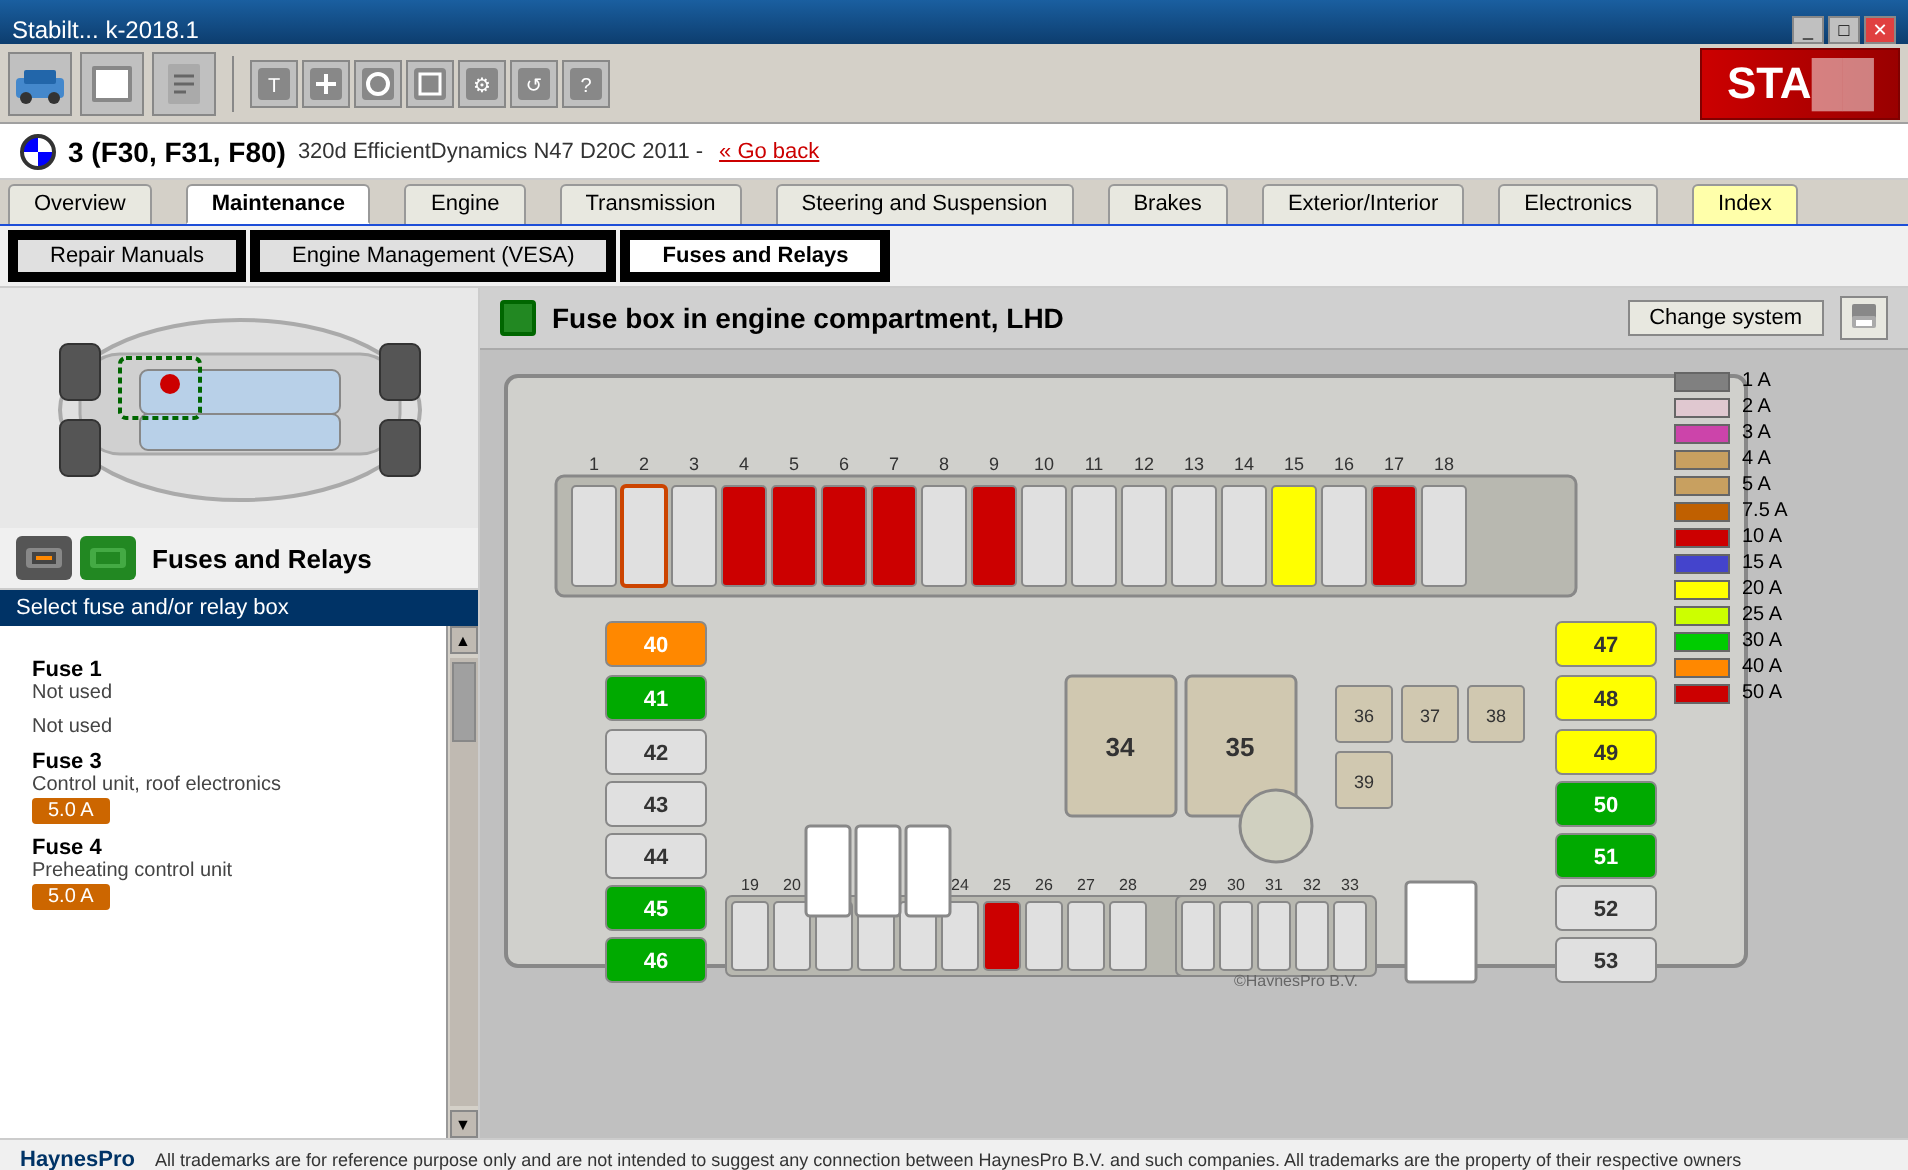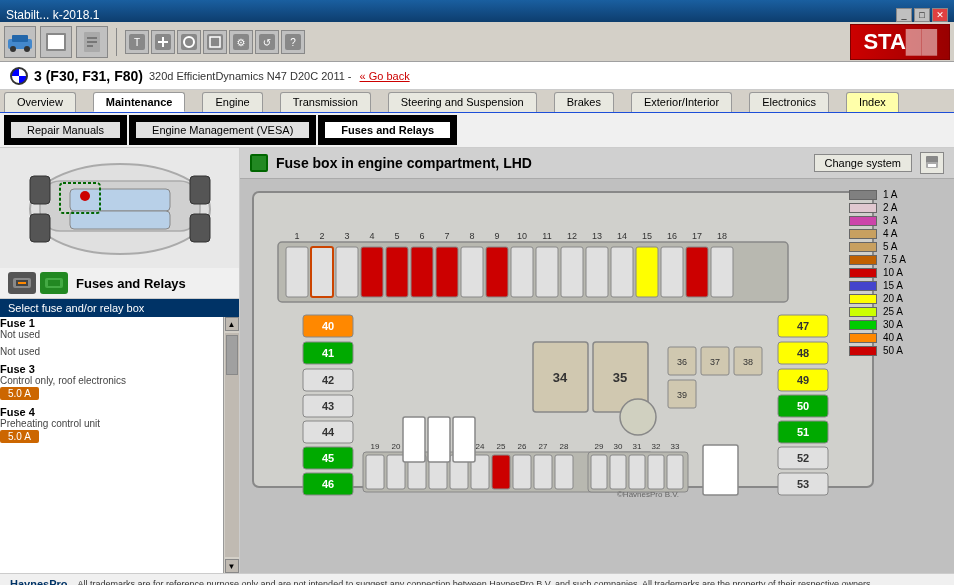--- a/index.html
+++ b/index.html
@@ -109,21 +109,21 @@
     .sub-tabs {
       background: #f0f0f0;
       display: flex;
       gap: 2px;
       padding: 2px 4px;
       border-bottom: 1px solid #ccc;
     }
     .sub-tab {
       padding: 2px 16px;
       background: #e0e0e0;
-      border: 7px solid #000000;
+      border: 5px solid #000000;
       cursor: pointer;
       font-size: 11px;
     }
     .sub-tab.active { background: white; font-weight: bold; }
 
     
     .main-content {
       display: flex;
       height: calc(585px - 22px - 40px - 28px - 24px - 26px - 20px);
     }
@@ -156,21 +156,21 @@
 
     .select-box-header {
       background: #003366;
       color: white;
       padding: 3px 8px;
       font-size: 11px;
     }
     .fuse-list {
       overflow-y: auto;
       flex: 1;
-      padding: 0;
+      padding: 16px;
     }
     .fuse-item { margin-bottom: 6px; }
     .fuse-name { font-weight: bold; font-size: 11px; }
     .fuse-desc { font-size: 10px; color: #444; }
     .fuse-badge {
       display: inline-block;
       padding: 1px 8px;
       border-radius: 2px;
       color: white;
       font-size: 10px;
@@ -213,21 +213,21 @@
     .fuse-diagram {
       flex: 1;
       position: relative;
       background: #c0c0c0;
       overflow: hidden;
     }
 
     
     .legend {
       position: absolute;
-      right: 0;
+      right: 12px;
       top: 10px;
       width: 105px;
       background: transparent;
     }
     .legend-item {
       display: flex;
       align-items: center;
       gap: 6px;
       margin-bottom: 2px;
       font-size: 10px;
@@ -422,21 +422,21 @@
       <div class="fuse-name">Fuse 1</div>
       <div class="fuse-desc">Not used</div>
 
     </div>
           <div class="fuse-item">
       <div class="fuse-desc">Not used</div>
 
     </div>
           <div class="fuse-item">
       <div class="fuse-name">Fuse 3</div>
-      <div class="fuse-desc">Control only, roof electronics</div>
+      <div class="fuse-desc">Control unit, roof electronics</div>
       <span class="fuse-badge" style="background:#cc6600">5.0 A</span>
     </div>
           <div class="fuse-item">
       <div class="fuse-name">Fuse 4</div>
       <div class="fuse-desc">Preheating control unit</div>
       <span class="fuse-badge" style="background:#cc6600">5.0 A</span>
     </div>
         </div>
       <div style="width:16px;background:#d4d0c8;border-left:1px solid #999;display:flex;flex-direction:column;align-items:center;">
         <div style="width:14px;height:14px;background:#c0bab2;border:1px solid #888;display:flex;align-items:center;justify-content:center;font-size:8px;cursor:pointer;">▲</div>

